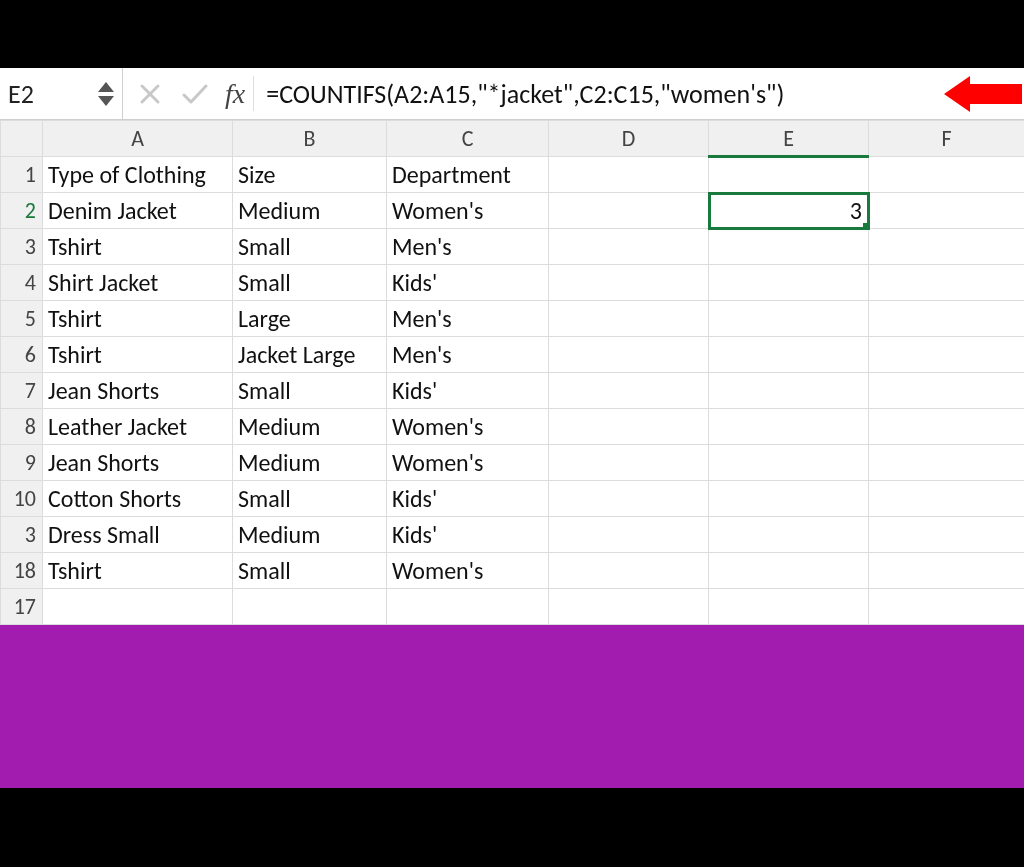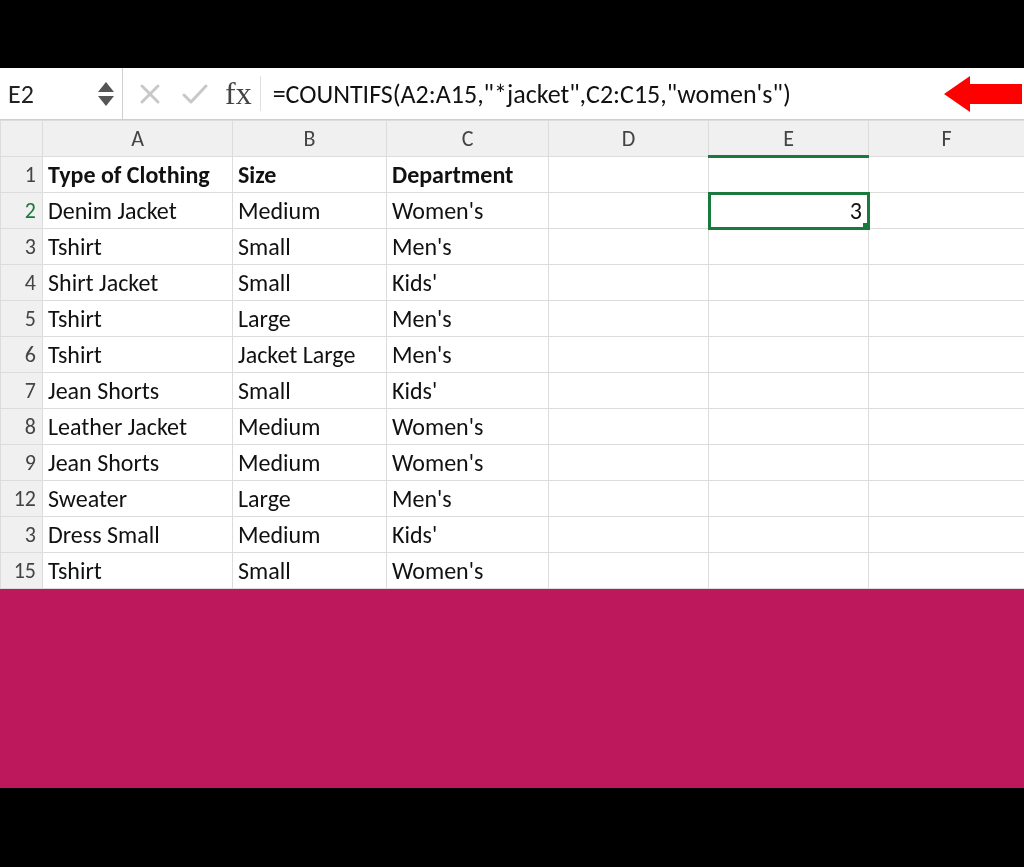--- a/index.html
+++ b/index.html
@@ -10,21 +10,21 @@
     width: 1024px;
     height: 867px;
     overflow: hidden;
   }
   .frame {
     position: absolute;
     left: 0;
     top: 68px;
     width: 1024px;
     height: 720px;
-    background: #be185d;
+    background: #a21caf;
   }
   
   .formula-bar {
     display: flex;
     align-items: center;
     height: 52px;
     background: #fff;
     border-bottom: 1px solid #cfcfcf;
     position: relative;
   }
@@ -60,21 +60,22 @@
   .fb-controls {
     display: flex;
     align-items: center;
     gap: 20px;
     padding: 0 16px;
     color: #c8c8c8;
   }
   .fb-controls svg { display: block; }
   .fx-label {
     font-family: Georgia, serif;
-    font-size: 32px;
+    font-style: italic;
+    font-size: 28px;
     color: #444;
     padding-right: 8px;
   }
   .divider2 {
     width: 1px;
     background: #dedede;
     height: 70%;
   }
   .formula-text {
     flex: 1;
@@ -130,21 +131,21 @@
     border-bottom: 3px solid #1a7a3e;
   }
   td.cell {
     font-size: 24px;
     color: #111;
     padding-left: 5px;
     background: #fff;
     overflow: hidden;
     white-space: nowrap;
   }
-  td.cell.bold { font-weight: 700; }
+  td.cell.bold { font-weight: 400; }
   td.cell.right { text-align: right; padding-right: 6px; padding-left:0;}
   
   td.selected {
     outline: 3px solid #1a7a3e;
     outline-offset: -2px;
     position: relative;
   }
   td.selected::after {
     content: "";
     position: absolute;
@@ -292,42 +293,51 @@
       <tr>
         <th class="row-head">9</th>
         <td class="cell">Jean Shorts</td>
         <td class="cell">Medium</td>
         <td class="cell">Women's</td>
         <td class="cell"></td>
         <td class="cell"></td>
         <td class="cell"></td>
       </tr>
       <tr>
-        <th class="row-head">12</th>
-        <td class="cell">Sweater</td>
-        <td class="cell">Large</td>
-        <td class="cell">Men's</td>
+        <th class="row-head">10</th>
+        <td class="cell">Cotton Shorts</td>
+        <td class="cell">Small</td>
+        <td class="cell">Kids'</td>
         <td class="cell"></td>
         <td class="cell"></td>
         <td class="cell"></td>
       </tr>
       <tr>
         <th class="row-head">3</th>
         <td class="cell">Dress Small</td>
         <td class="cell">Medium</td>
         <td class="cell">Kids'</td>
         <td class="cell"></td>
         <td class="cell"></td>
         <td class="cell"></td>
       </tr>
       <tr>
-        <th class="row-head">15</th>
+        <th class="row-head">18</th>
         <td class="cell">Tshirt</td>
         <td class="cell">Small</td>
         <td class="cell">Women's</td>
+        <td class="cell"></td>
+        <td class="cell"></td>
+        <td class="cell"></td>
+      </tr>
+      <tr>
+        <th class="row-head">17</th>
+        <td class="cell"></td>
+        <td class="cell"></td>
+        <td class="cell"></td>
         <td class="cell"></td>
         <td class="cell"></td>
         <td class="cell"></td>
       </tr>
     </tbody>
       </table>
   </div>
 </div>
 
 </body></html>

